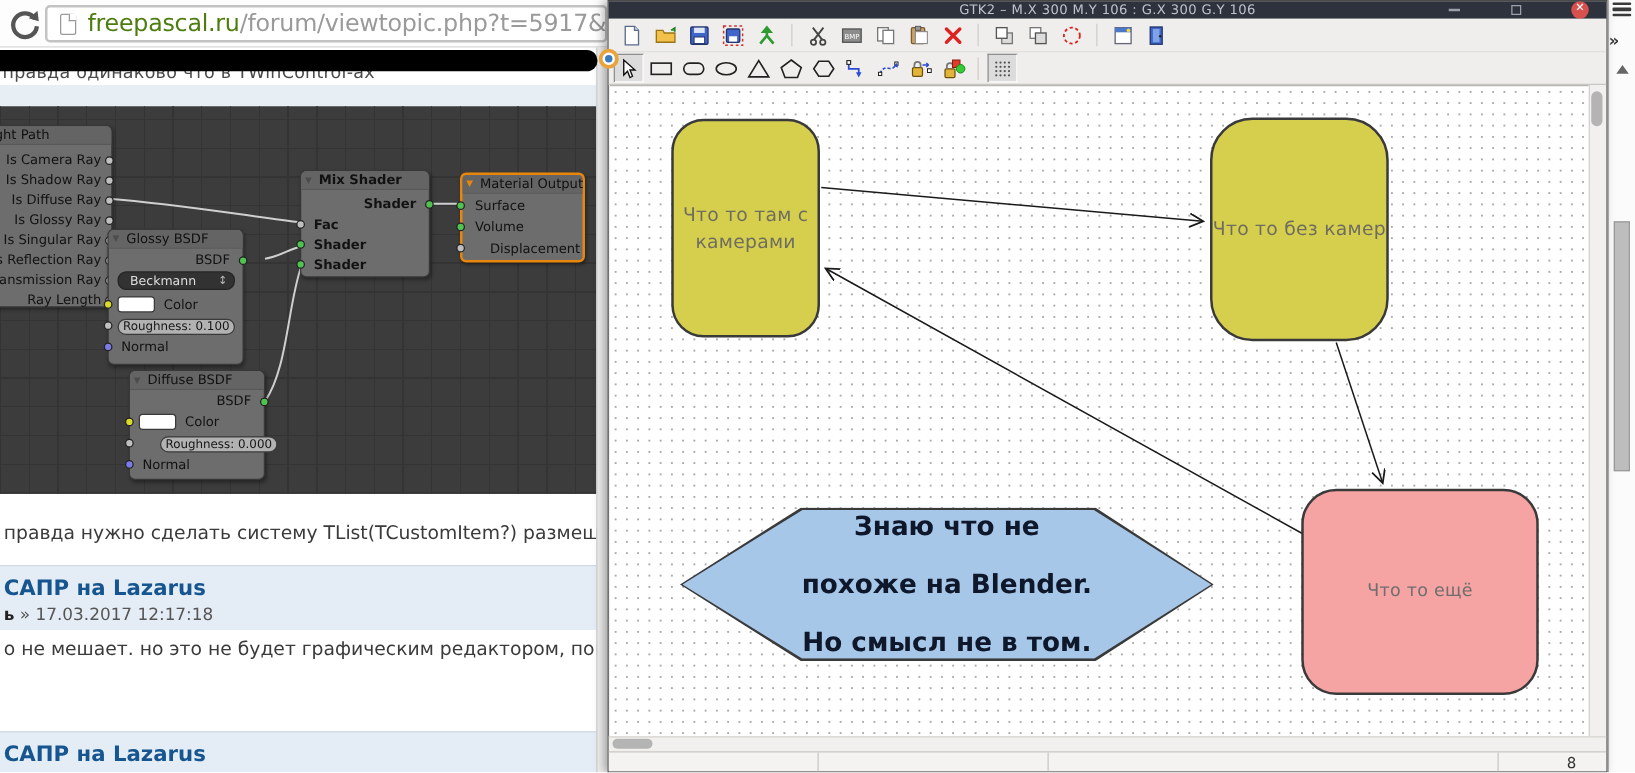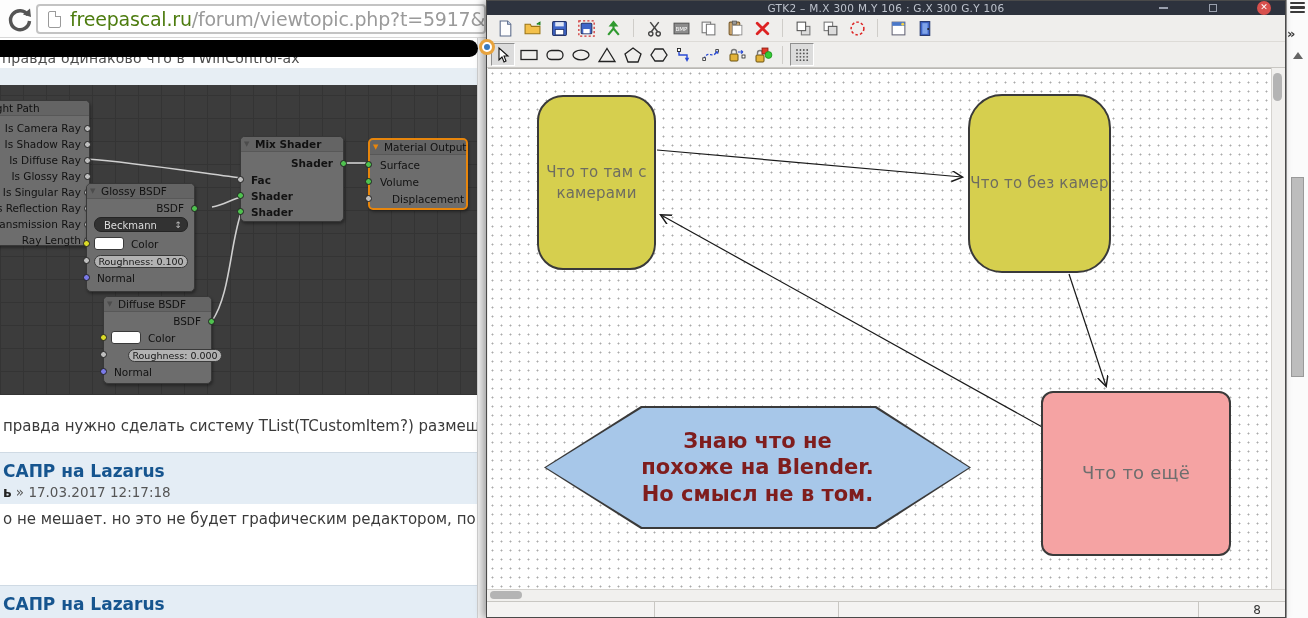--- a/index.html
+++ b/index.html
@@ -94,22 +94,22 @@
   #hscroll { left:0; top:588px; width:798px; height:12px; background:#f1f0ee; border-top:1px solid #d5d3cf;}
   #hthumb { left:3px; top:590px; width:32px; height:8px; background:#b4b4b4; border-radius:4px; cursor:pointer;}
   #statusbar { left:0; top:600px; width:798px; height:16px; background:#f4f3f2; border-top:1px solid #c9c7c3;
                display:flex; font-size:12px; color:#333;}
   .scell { border-right:1px solid #c9c7c3; height:100%; }
   .flow-box { position:absolute; border:2px solid #3a3a3a; display:flex; align-items:center; justify-content:center;
               text-align:center; color:#6e6d60; font-size:15px; line-height:1.35; cursor:move; letter-spacing:0.2px;}
   #hexouter { clip-path:polygon(0% 50%,22.7% 0%,77.8% 0%,100% 50%,77.8% 100%,22.7% 100%); background:#3a3a3a;}
   #hexinner { position:absolute; left:2px; top:2px; right:2px; bottom:2px;
               clip-path:polygon(0% 50%,22.7% 0%,77.8% 0%,100% 50%,77.8% 100%,22.7% 100%); background:#a7c7e9;
-              display:flex; flex-direction:column; align-items:center; justify-content:center;
-              font-size:21px; font-weight:bold; color:#7f1d1d; line-height:1.25; cursor:move;}
+              display:flex; flex-direction:column; align-items:center; justify-content:space-between;
+              font-size:21px; font-weight:bold; color:#0f172a; line-height:1.25; cursor:move;}
 </style>
 </head>
 <body>
 
 <div id="stage">
 
   <div id="browser" class="abs">
     <div id="chrome" class="abs"></div>
     <div id="reload" class="abs">
       <svg width="28" height="28" viewBox="0 0 28 28">
@@ -453,21 +453,21 @@
       </div>
 
       <div id="hexouter" class="abs" style="left:56px;top:337px;width:427px;height:123px;">
         <div id="hexinner">
           <span>Знаю что не</span>
           <span>похоже на Blender.</span>
           <span>Но смысл не в том.</span>
         </div>
       </div>
 
-      <div class="flow-box" style="left:553px;top:322px;width:190px;height:165px;border-radius:12px;background:#f5a3a3;font-size:18px;color:#6e6e6e;">
+      <div class="flow-box" style="left:553px;top:322px;width:190px;height:165px;border-radius:28px;background:#f5a3a3;font-size:14px;color:#6e6e6e;">
         <span>Что то ещё</span>
       </div>
     </div>
 
     <div id="vscroll" class="abs"></div>
     <div id="vthumb" class="abs"></div>
     <div id="hscroll" class="abs"></div>
     <div id="hthumb" class="abs"></div>
     <div id="statusbar" class="abs">
       <div class="scell" style="width:168px;"></div>

